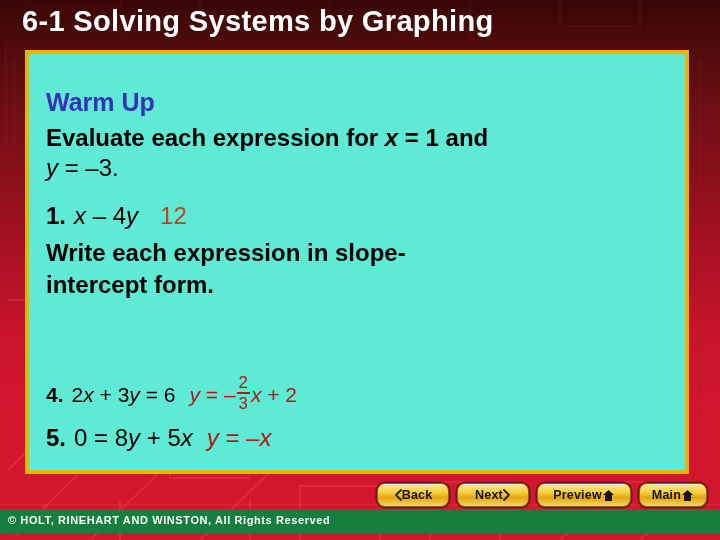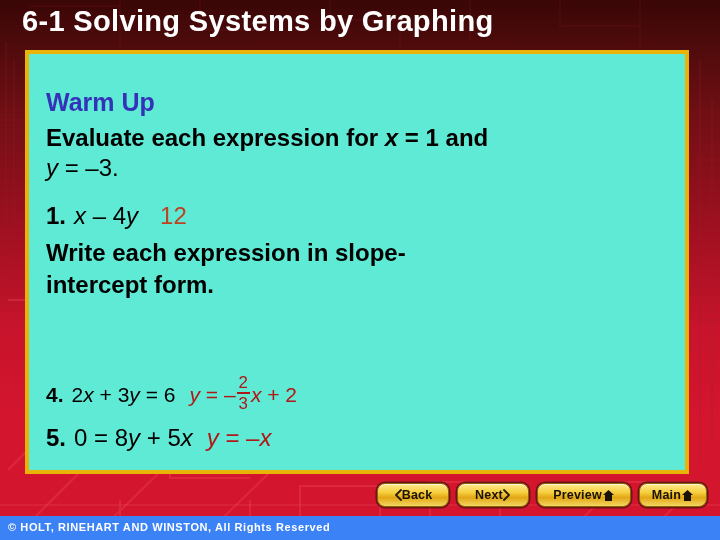--- a/index.html
+++ b/index.html
@@ -168,23 +168,23 @@
   }
   .btn svg { display:block; }
   .btn-back    { left: 377px; width: 72px; }
   .btn-next    { left: 457px; width: 72px; }
   .btn-preview { left: 537px; width: 94px; }
   .btn-main    { left: 639px; width: 68px; }
 
   
   .footer {
     position: absolute;
-    left: 0; bottom: 0;
+    left: 0; bottom: 7px;
     width: 720px; height: 24px;
-    background: #3b82f6;
+    background: #15803d;
   }
   .footer-text {
     position: absolute;
     left: 8px;
     top: 5px;
     font-size: 11px;
     font-weight: bold;
     color: #ffffff;
     letter-spacing: 0.6px;
     white-space: nowrap;

